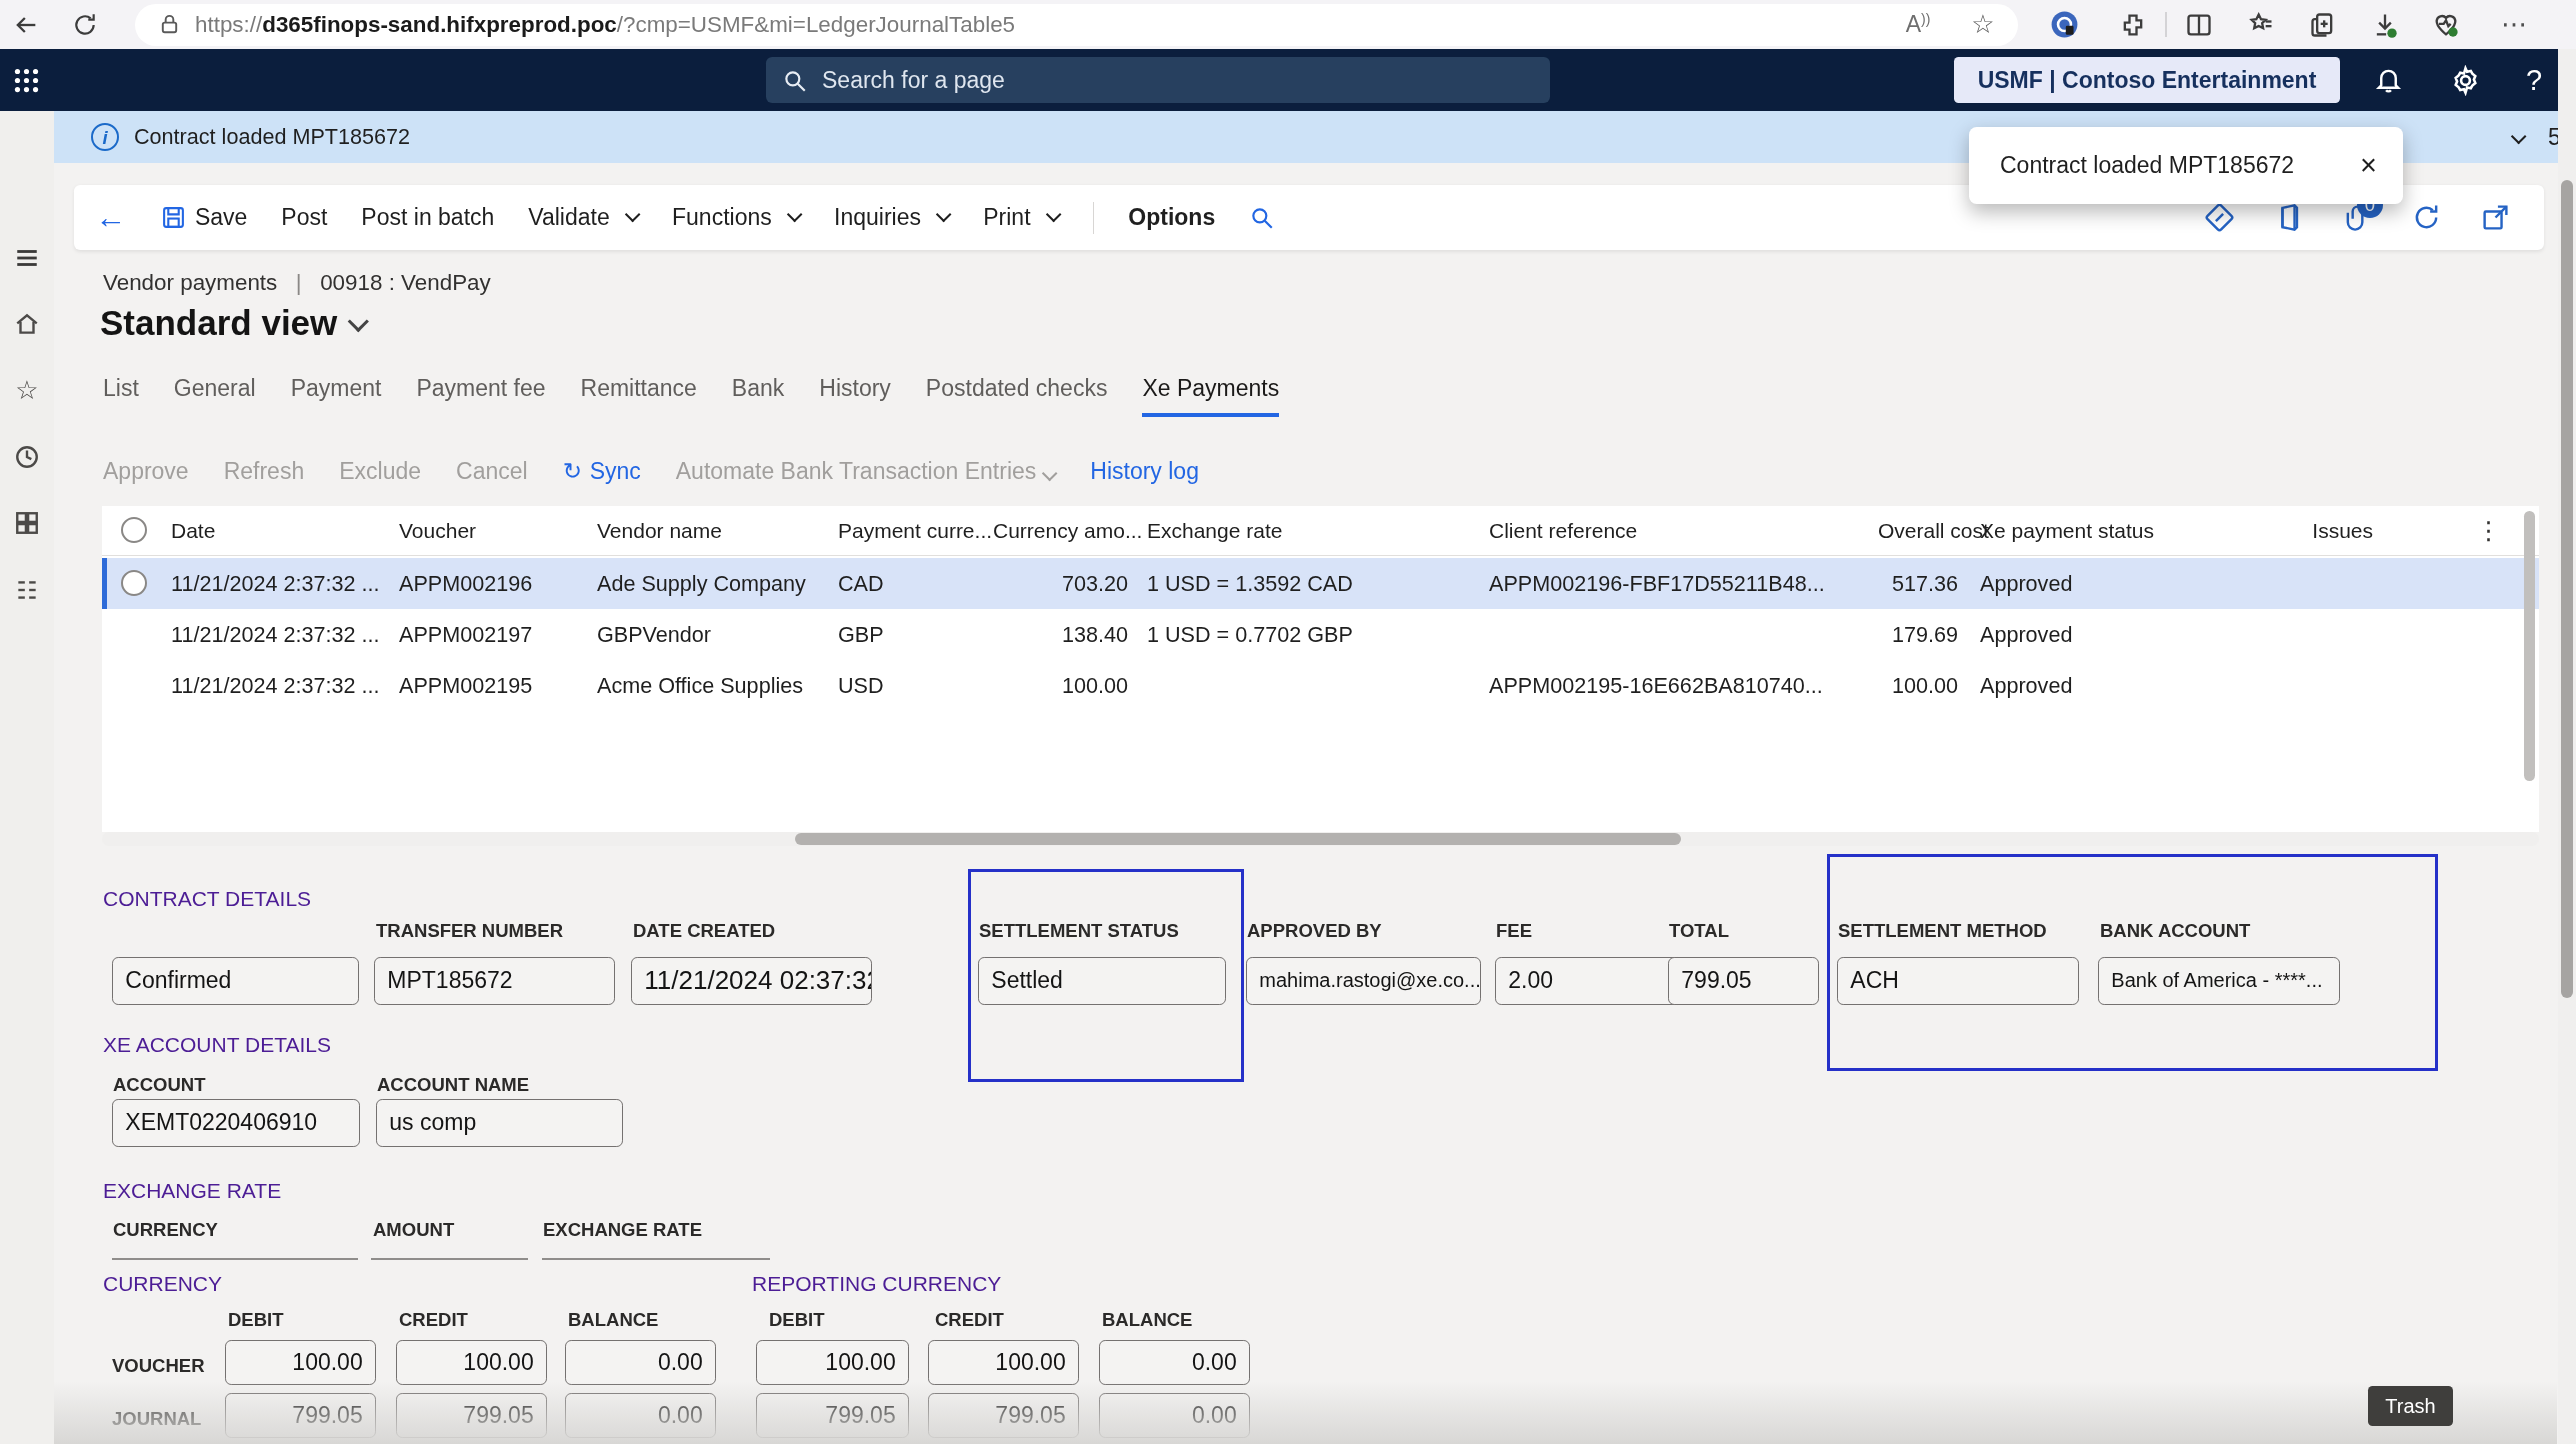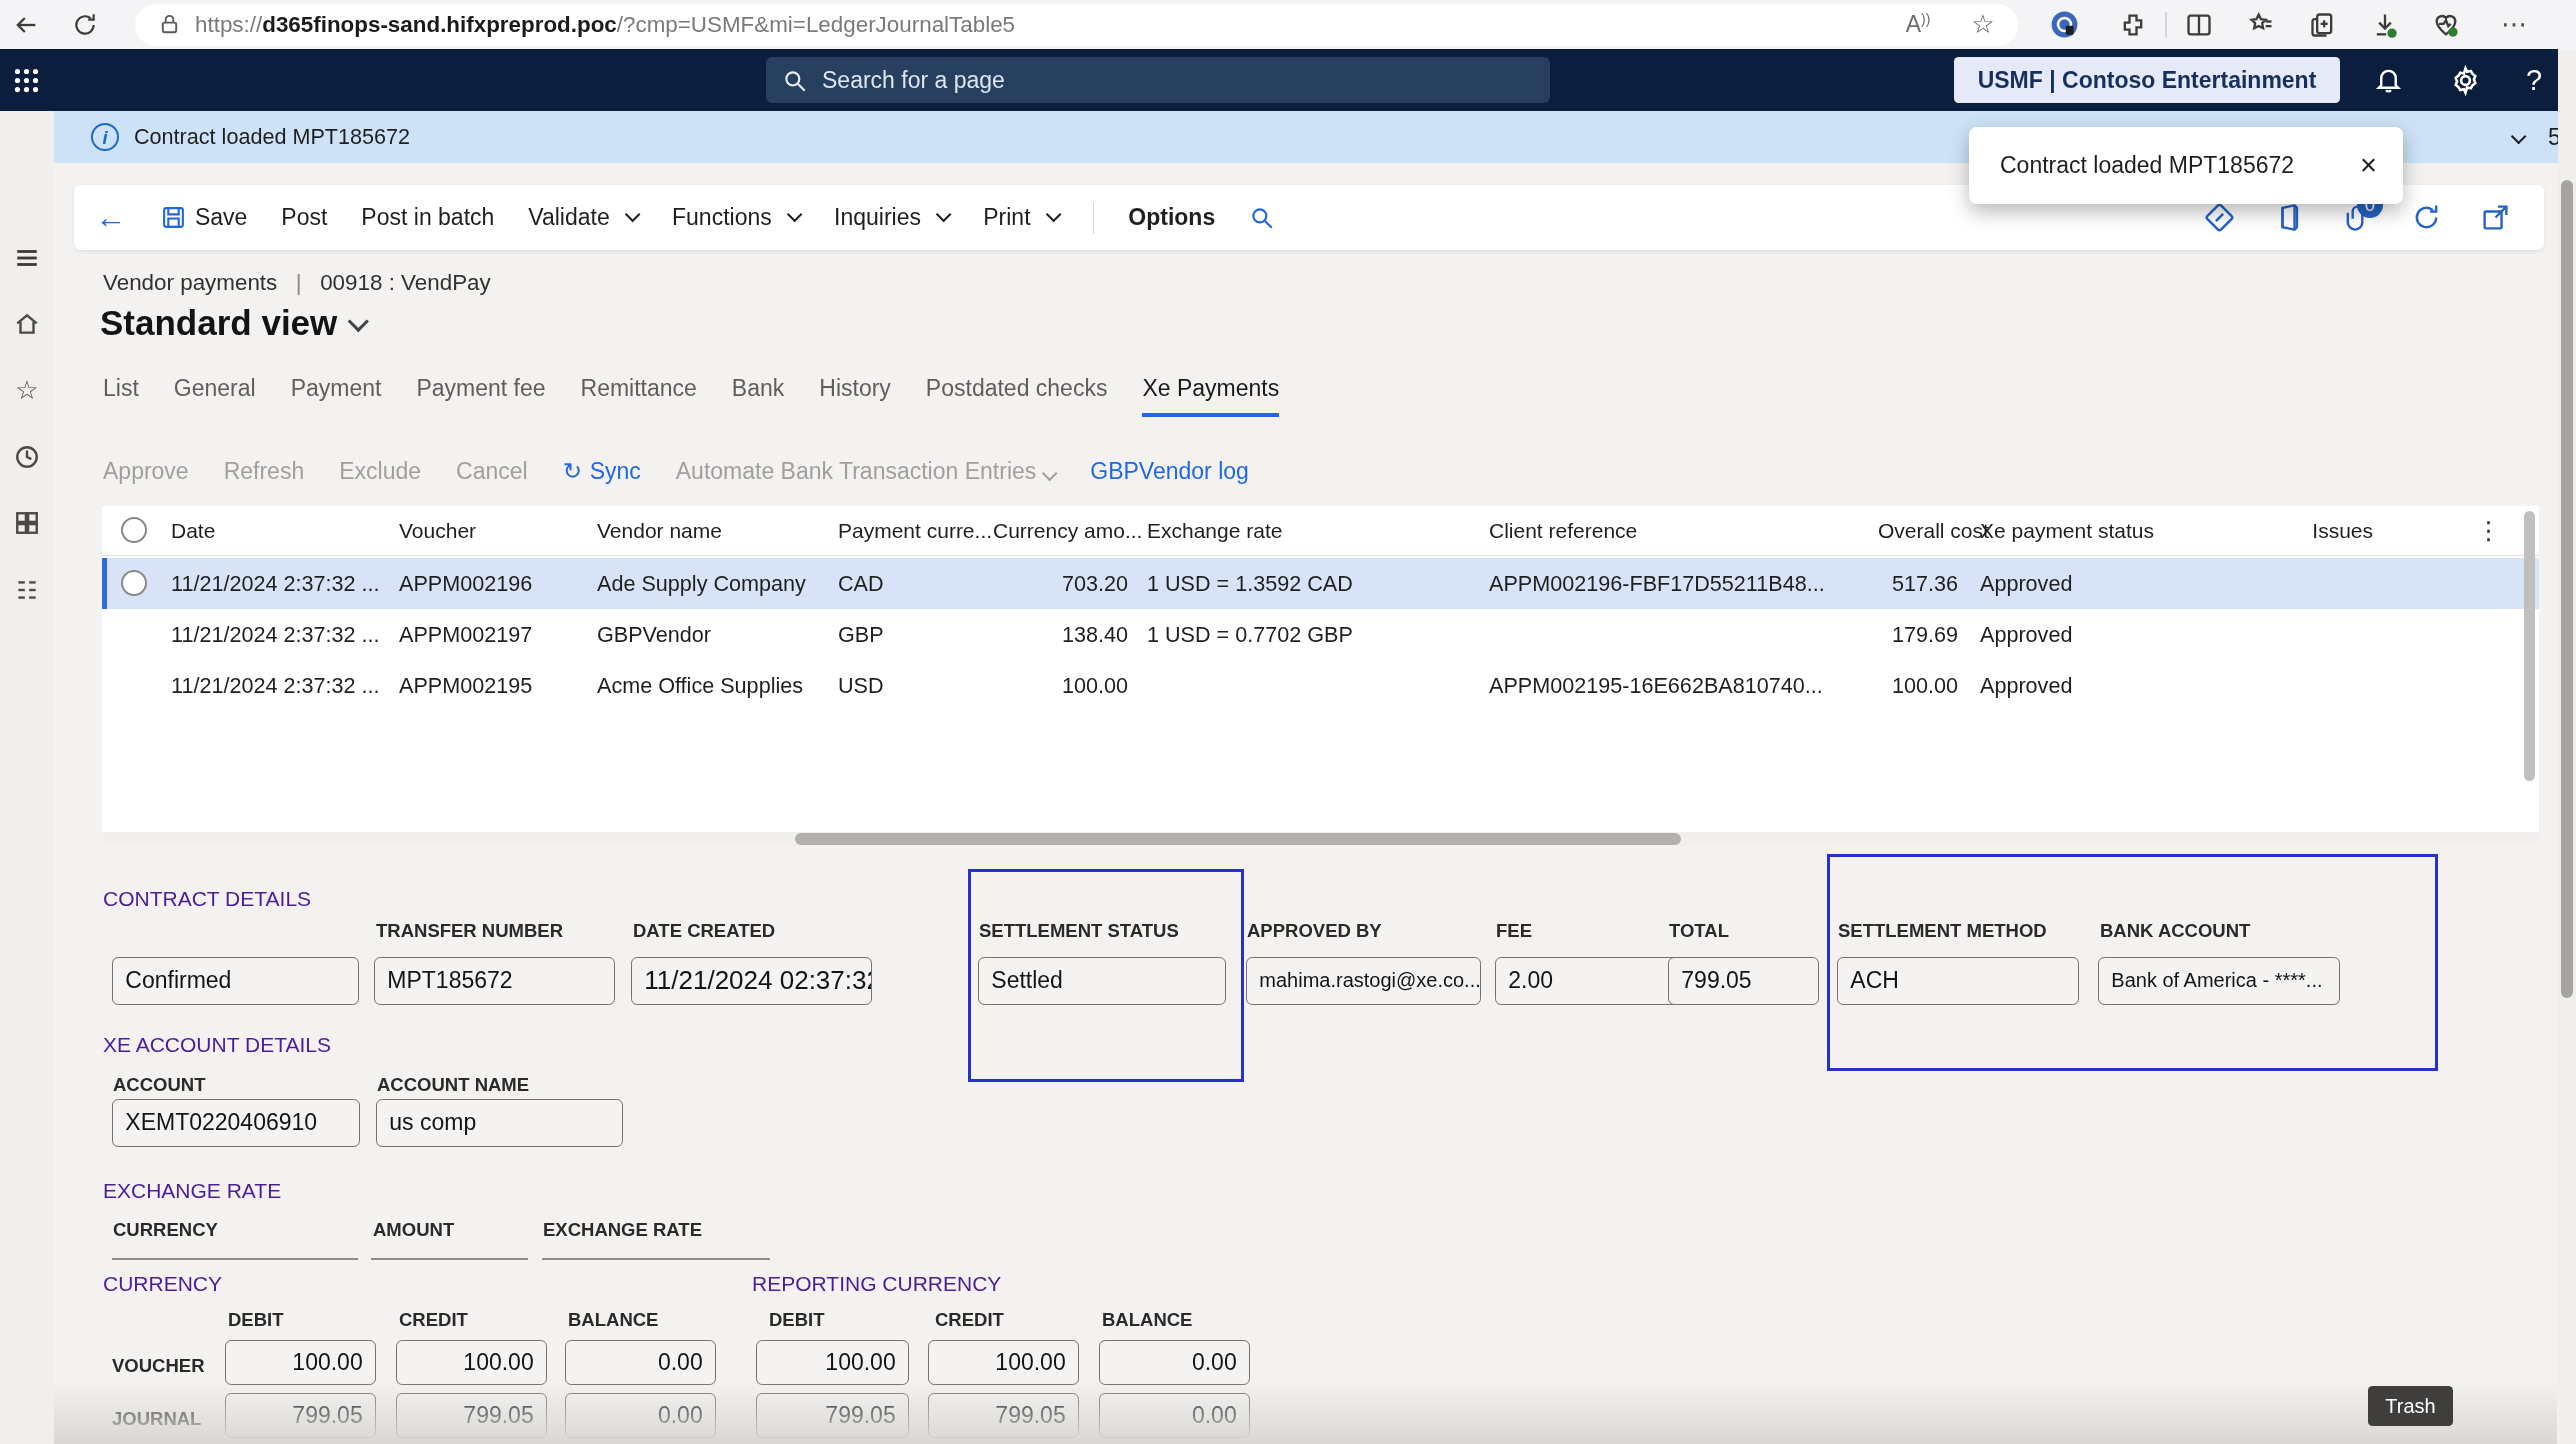--- a/index.html
+++ b/index.html
@@ -378,21 +378,21 @@
   <span class="tab active">Xe Payments</span>
 </div>
 
 <div id="grid-actions">
   <span class="ga-disabled">Approve</span>
   <span class="ga-disabled">Refresh</span>
   <span class="ga-disabled">Exclude</span>
   <span class="ga-disabled">Cancel</span>
   <span class="ga-link"><span style="margin-right:7.7px">↻</span><span>Sync</span></span>
   <span class="ga-disabled"><span>Automate Bank Transaction Entries</span><span class="chev"></span></span>
-  <span class="ga-link">GBPVendor log</span>
+  <span class="ga-link">History log</span>
 </div>
 
 <div id="grid">
   <div id="grid-header">
     <span class="radio" style="top:10.8px"></span>
     <span class="gh col-date">Date</span>
     <span class="gh col-voucher">Voucher</span>
     <span class="gh col-vendor">Vendor name</span>
     <span class="gh col-paycur">Payment curre...</span>
     <span class="gh col-curamt-h">Currency amo...</span>

